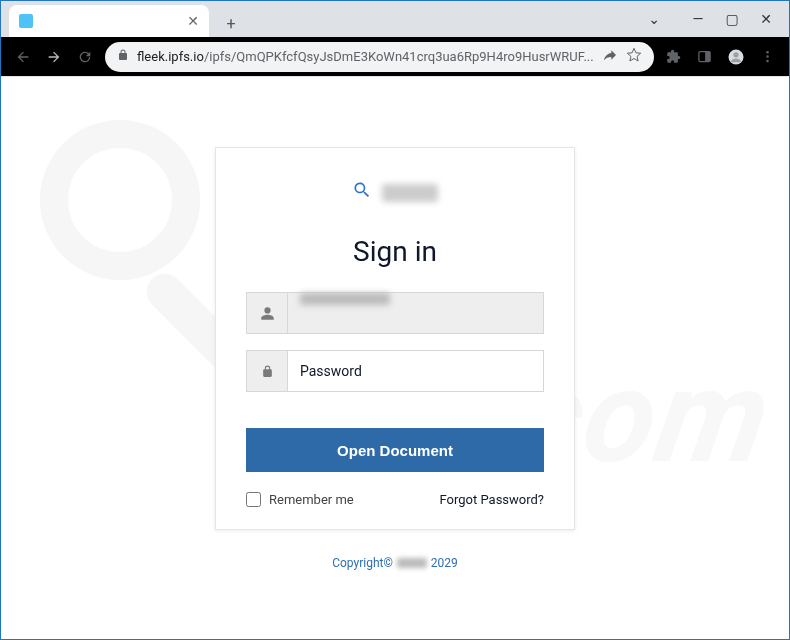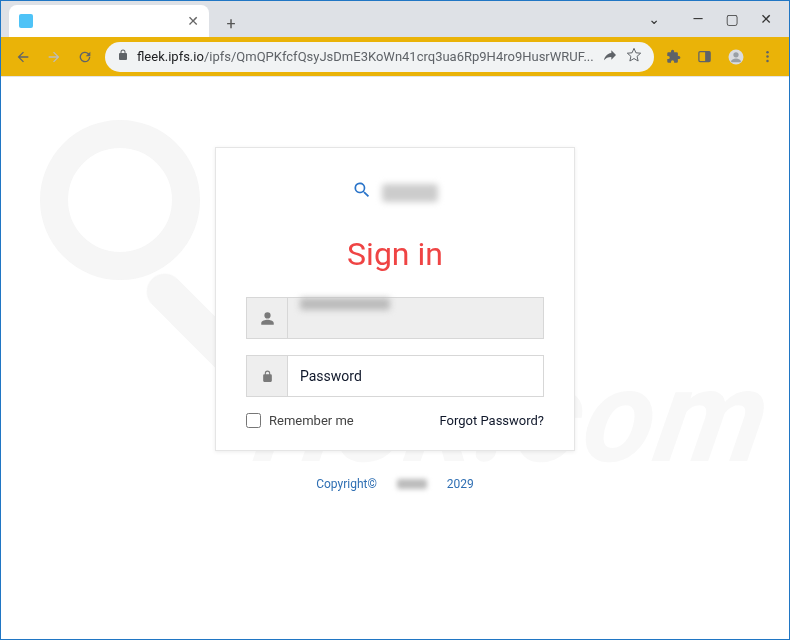--- a/index.html
+++ b/index.html
@@ -130,21 +130,21 @@
       justify-content: center;
       color: #333;
       font-size: 14px;
       cursor: pointer;
     }
     .wc-chevron { font-size: 16px; margin-right: 10px; }
 
     
     .toolbar {
       height: 40px;
-      background: #eab308;
+      background: #000000;
       border-bottom: 1px solid #e4e4e4;
       display: flex;
       align-items: center;
       padding: 0 10px;
       gap: 8px;
     }
     .nav-btn {
       width: 28px;
       height: 28px;
       display: flex;
@@ -218,23 +218,23 @@
     .brand-blur {
       width: 56px;
       height: 18px;
       background: #ccc;
       filter: blur(3px);
       border-radius: 3px;
     }
 
     .signin-heading {
       text-align: center;
-      font-size: 32px;
+      font-size: 28px;
       font-weight: 400;
-      color: #ef4444;
+      color: #0f172a;
       margin-bottom: 24px;
     }
 
     .input-group {
       display: flex;
       margin-bottom: 16px;
       height: 42px;
     }
     .input-addon {
       width: 42px;
@@ -302,21 +302,21 @@
       text-decoration: none;
       cursor: pointer;
     }
 
     .copyright {
       margin-top: 26px;
       font-size: 12px;
       color: #2f6fb3;
       display: flex;
       align-items: center;
-      gap: 20px;
+      gap: 4px;
     }
     .copy-blur {
       width: 30px;
       height: 10px;
       background: #bbb;
       filter: blur(2.5px);
       border-radius: 2px;
       display: inline-block;
     }
   </style>
@@ -442,20 +442,21 @@
         <div class="input-addon">
           <svg width="13" height="13" viewBox="0 0 24 24">
               <path fill="#7a7a7a" d="M18 8h-1V6a5 5 0 0 0-10 0v2H6a2 2 0 0 0-2 2v10a2 2 0 0 0 2 2h12a2 2 0 0 0 2-2V10a2 2 0 0 0-2-2zM9 6a3 3 0 1 1 6 0v2H9z"></path>
             </svg>
         </div>
         <div class="input-field pwd">
           <span>Password</span>
         </div>
       </div>
 
+      <button class="submit-btn">Open Document</button>
 
       <div class="bottom-row">
         <label class="remember">
           <input type="checkbox" style="">
           <span>Remember me</span>
         </label>
         <a class="forgot">Forgot Password?</a>
       </div>
 
     </div>

